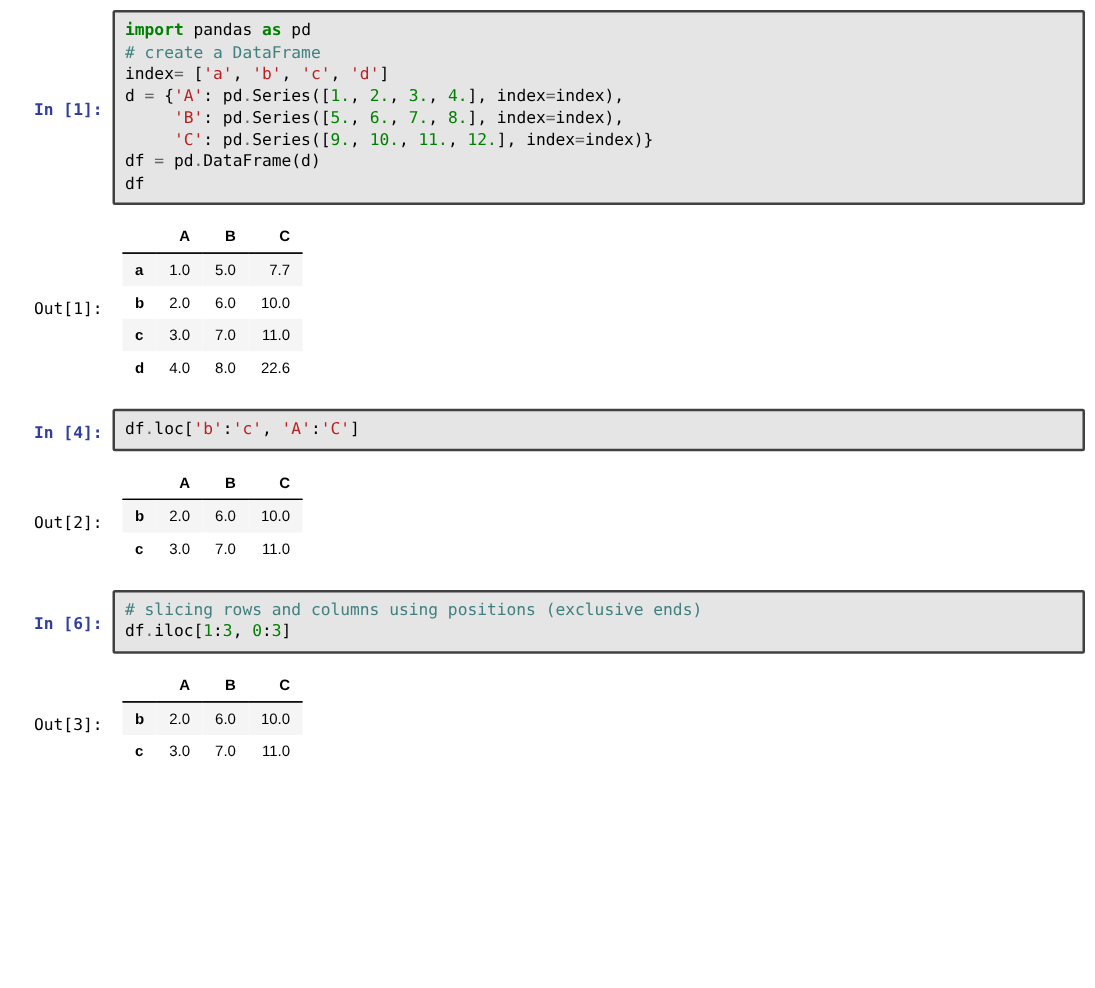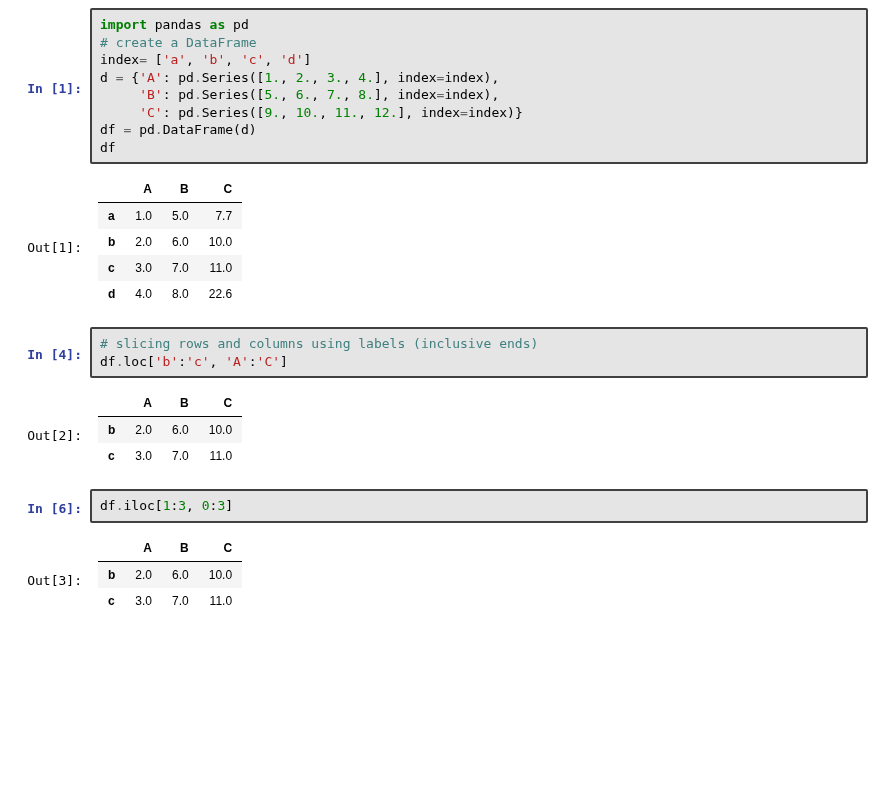--- a/index.html
+++ b/index.html
@@ -126,22 +126,21 @@
               <td>4.0</td>
               <td>8.0</td>
               <td>22.6</td>
             </tr>
           </tbody>
         </table>
       </div>
     </div>
     <div class="cell">
       <div class="prompt prompt-in">In [4]:</div>
-      <div class="input-area"><span class="cm"># slicing rows and columns using labels (inclusive ends)
-</span><span class="py">df</span><span class="op">.</span><span class="py">loc[</span><span class="st">'b'</span><span class="py">:</span><span class="st">'c'</span><span class="py">, </span><span class="st">'A'</span><span class="py">:</span><span class="st">'C'</span><span class="py">]</span></div>
+      <div class="input-area"><span class="py">df</span><span class="op">.</span><span class="py">loc[</span><span class="st">'b'</span><span class="py">:</span><span class="st">'c'</span><span class="py">, </span><span class="st">'A'</span><span class="py">:</span><span class="st">'C'</span><span class="py">]</span></div>
     </div>
     <div class="cell">
       <div class="prompt prompt-out">Out[2]:</div>
       <div class="output-area">
         <table class="df">
           <thead>
             <tr>
               <th></th>
               <th>A</th>
               <th>B</th>
@@ -160,21 +159,22 @@
               <td>3.0</td>
               <td>7.0</td>
               <td>11.0</td>
             </tr>
           </tbody>
         </table>
       </div>
     </div>
     <div class="cell">
       <div class="prompt prompt-in">In [6]:</div>
-      <div class="input-area"><span class="py">df</span><span class="op">.</span><span class="py">iloc[</span><span class="nm">1</span><span class="py">:</span><span class="nm">3</span><span class="py">, </span><span class="nm">0</span><span class="py">:</span><span class="nm">3</span><span class="py">]</span></div>
+      <div class="input-area"><span class="cm"># slicing rows and columns using positions (exclusive ends)
+</span><span class="py">df</span><span class="op">.</span><span class="py">iloc[</span><span class="nm">1</span><span class="py">:</span><span class="nm">3</span><span class="py">, </span><span class="nm">0</span><span class="py">:</span><span class="nm">3</span><span class="py">]</span></div>
     </div>
     <div class="cell">
       <div class="prompt prompt-out">Out[3]:</div>
       <div class="output-area">
         <table class="df">
           <thead>
             <tr>
               <th></th>
               <th>A</th>
               <th>B</th>

